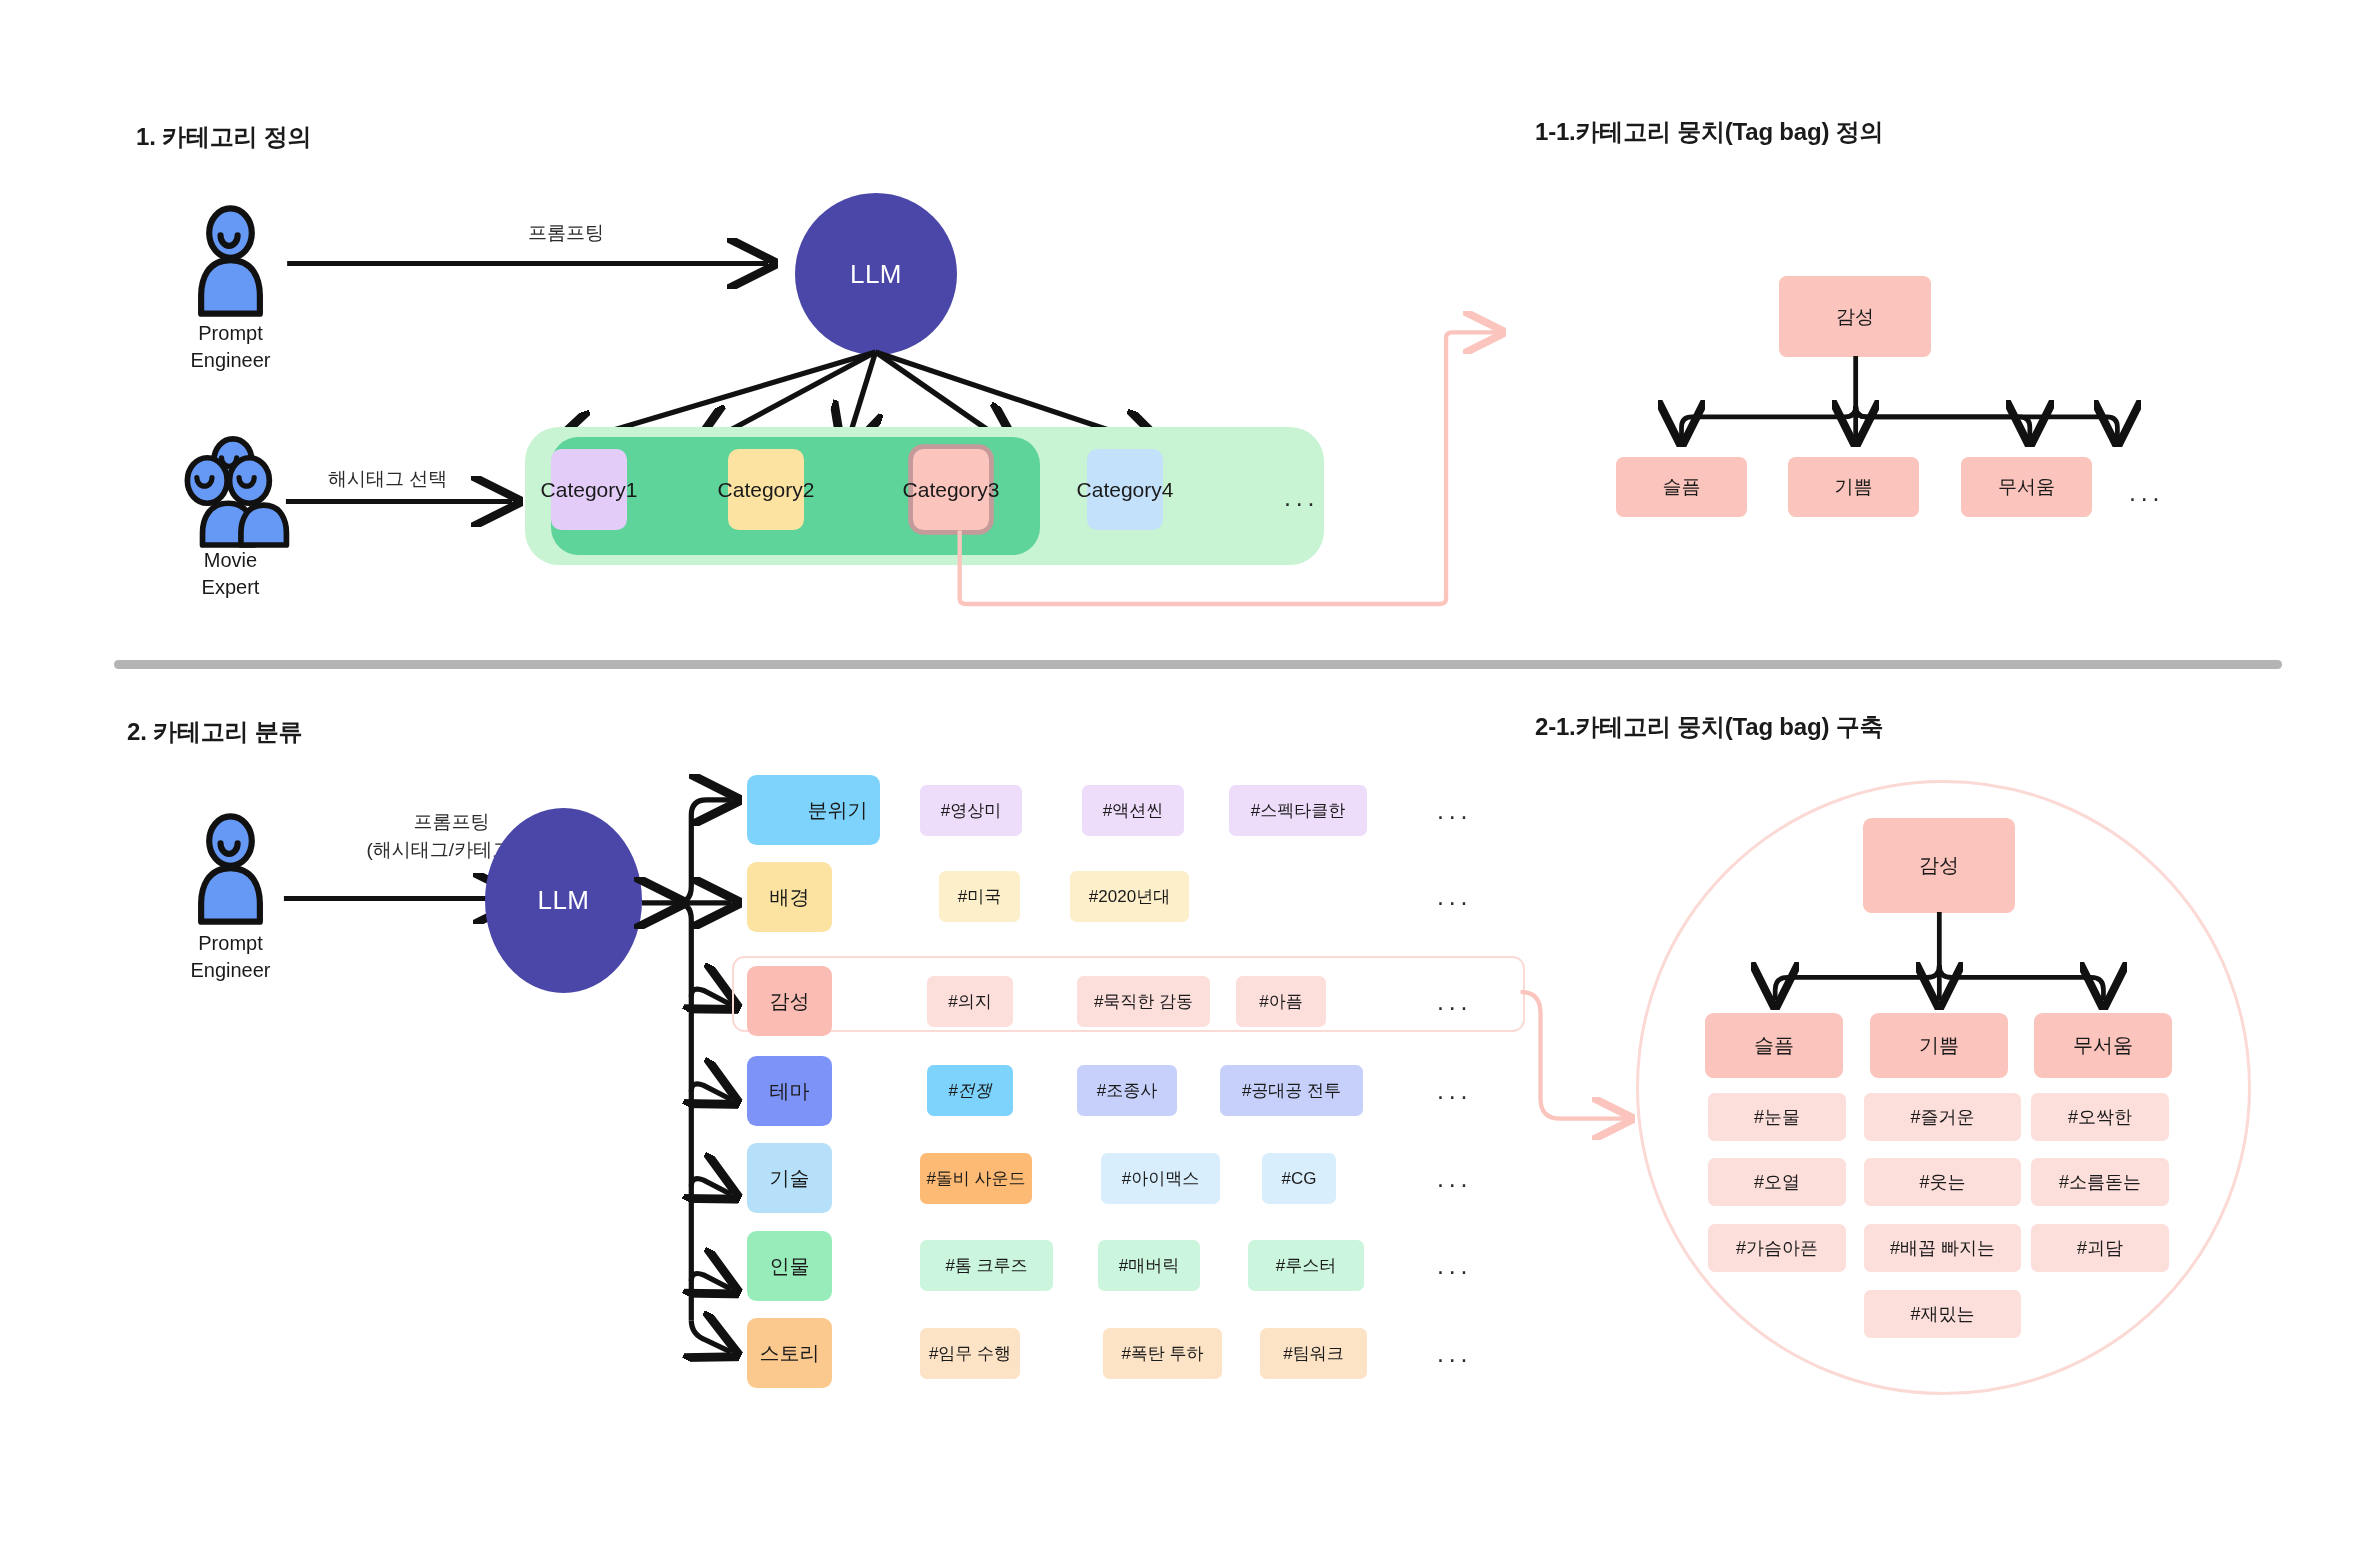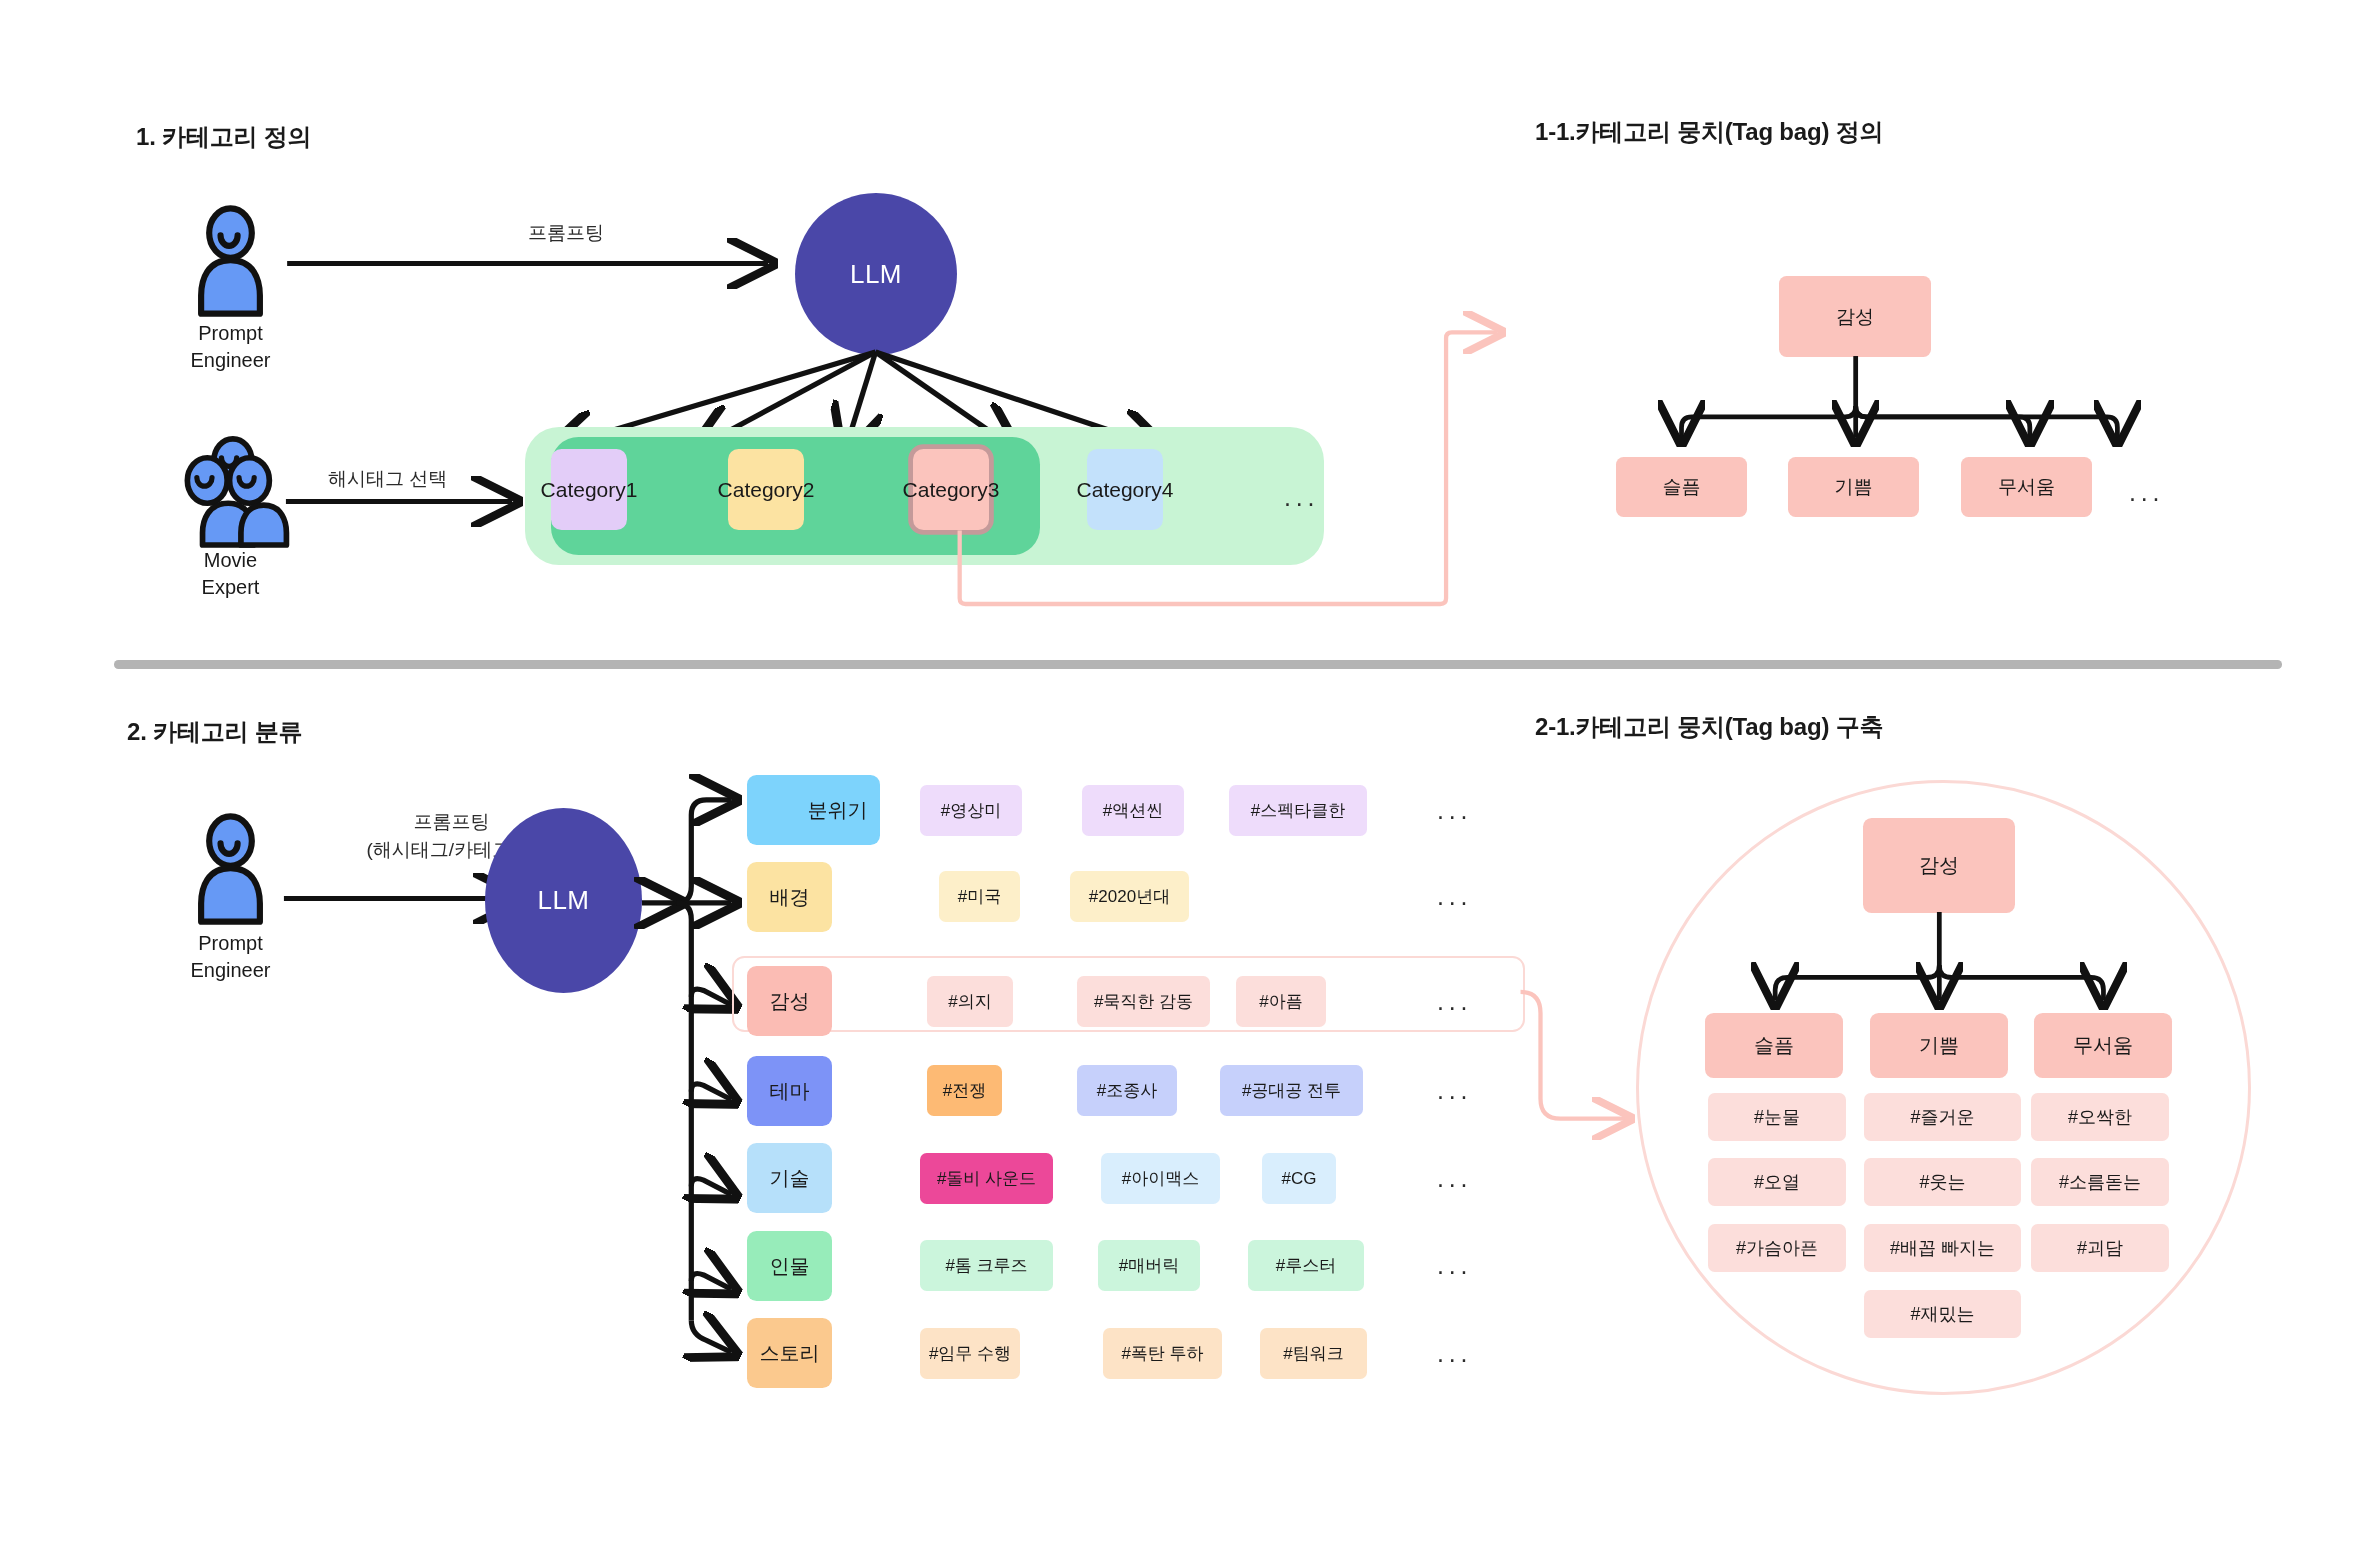--- a/index.html
+++ b/index.html
@@ -232,26 +232,26 @@
     <div class="rowcat" data-name="row-category-2" style="left: 747px; top: 862px; width: 85px; height: 70px; background: rgb(252, 227, 162);">배경</div>
     <div class="tag" data-name="tag-chip" style="left: 939px; top: 871px; width: 81px; height: 51px; background: rgb(253, 239, 201);">#미국</div>
     <div class="tag" data-name="tag-chip" style="left: 1070px; top: 871px; width: 119px; height: 51px; background: rgb(253, 239, 201);">#2020년대</div>
     <div class="ellipsis" data-name="row-ellipsis" style="left: 1437px; top: 884px;">...</div>
     <div class="rowcat" data-name="row-category-3" style="left: 747px; top: 966px; width: 85px; height: 70px; background: rgb(251, 188, 180);">감성</div>
     <div class="tag" data-name="tag-chip" style="left: 927px; top: 976px; width: 86px; height: 51px; background: rgb(252, 222, 219);">#의지</div>
     <div class="tag" data-name="tag-chip" style="left: 1077px; top: 976px; width: 133px; height: 51px; background: rgb(252, 222, 219);">#묵직한 감동</div>
     <div class="tag" data-name="tag-chip" style="left: 1236px; top: 976px; width: 90px; height: 51px; background: rgb(252, 222, 219);">#아픔</div>
     <div class="ellipsis" data-name="row-ellipsis" style="left: 1437px; top: 989px;">...</div>
     <div class="rowcat" data-name="row-category-4" style="left: 747px; top: 1056px; width: 85px; height: 70px; background: rgb(125, 147, 247);">테마</div>
-    <div class="tag" data-name="tag-chip" style="left: 927px; top: 1065px; width: 75px; height: 51px; background: #fdba74;">#전쟁</div>
+    <div class="tag" data-name="tag-chip" style="left: 927px; top: 1065px; width: 86px; height: 51px; background: #7dd3fc; font-style: italic;">#전쟁</div>
     <div class="tag" data-name="tag-chip" style="left: 1077px; top: 1065px; width: 100px; height: 51px; background: rgb(198, 208, 251);">#조종사</div>
     <div class="tag" data-name="tag-chip" style="left: 1220px; top: 1065px; width: 143px; height: 51px; background: rgb(198, 208, 251);">#공대공 전투</div>
     <div class="ellipsis" data-name="row-ellipsis" style="left: 1437px; top: 1078px;">...</div>
     <div class="rowcat" data-name="row-category-5" style="left: 747px; top: 1143px; width: 85px; height: 70px; background: rgb(182, 224, 250);">기술</div>
-    <div class="tag" data-name="tag-chip" style="left: 920px; top: 1153px; width: 133px; height: 51px; background: #ec4899;">#돌비 사운드</div>
+    <div class="tag" data-name="tag-chip" style="left: 920px; top: 1153px; width: 112px; height: 51px; background: #fdba74;">#돌비 사운드</div>
     <div class="tag" data-name="tag-chip" style="left: 1101px; top: 1153px; width: 119px; height: 51px; background: rgb(217, 238, 253); text-align: center;">#아이맥스</div>
     <div class="tag" data-name="tag-chip" style="left: 1262px; top: 1153px; width: 74px; height: 51px; background: rgb(217, 238, 253);">#CG</div>
     <div class="ellipsis" data-name="row-ellipsis" style="left: 1437px; top: 1166px;">...</div>
     <div class="rowcat" data-name="row-category-6" style="left: 747px; top: 1231px; width: 85px; height: 70px; background: rgb(151, 236, 186);">인물</div>
     <div class="tag" data-name="tag-chip" style="left: 920px; top: 1240px; width: 133px; height: 51px; background: rgb(203, 245, 220);">#톰 크루즈</div>
     <div class="tag" data-name="tag-chip" style="left: 1098px; top: 1240px; width: 102px; height: 51px; background: rgb(203, 245, 220);">#매버릭</div>
     <div class="tag" data-name="tag-chip" style="left: 1248px; top: 1240px; width: 116px; height: 51px; background: rgb(203, 245, 220);">#루스터</div>
     <div class="ellipsis" data-name="row-ellipsis" style="left: 1437px; top: 1253px;">...</div>
     <div class="rowcat" data-name="row-category-7" style="left: 747px; top: 1318px; width: 85px; height: 70px; background: rgb(251, 201, 142);">스토리</div>
     <div class="tag" data-name="tag-chip" style="left: 920px; top: 1328px; width: 100px; height: 51px; background: rgb(253, 227, 198);">#임무 수행</div>

